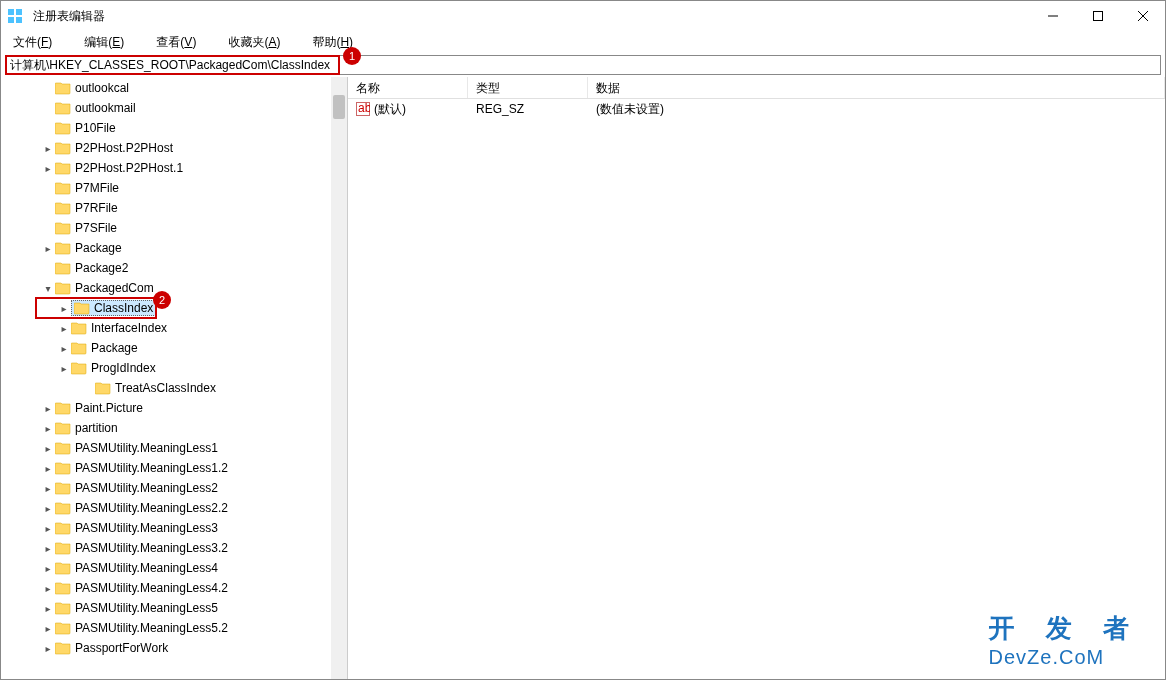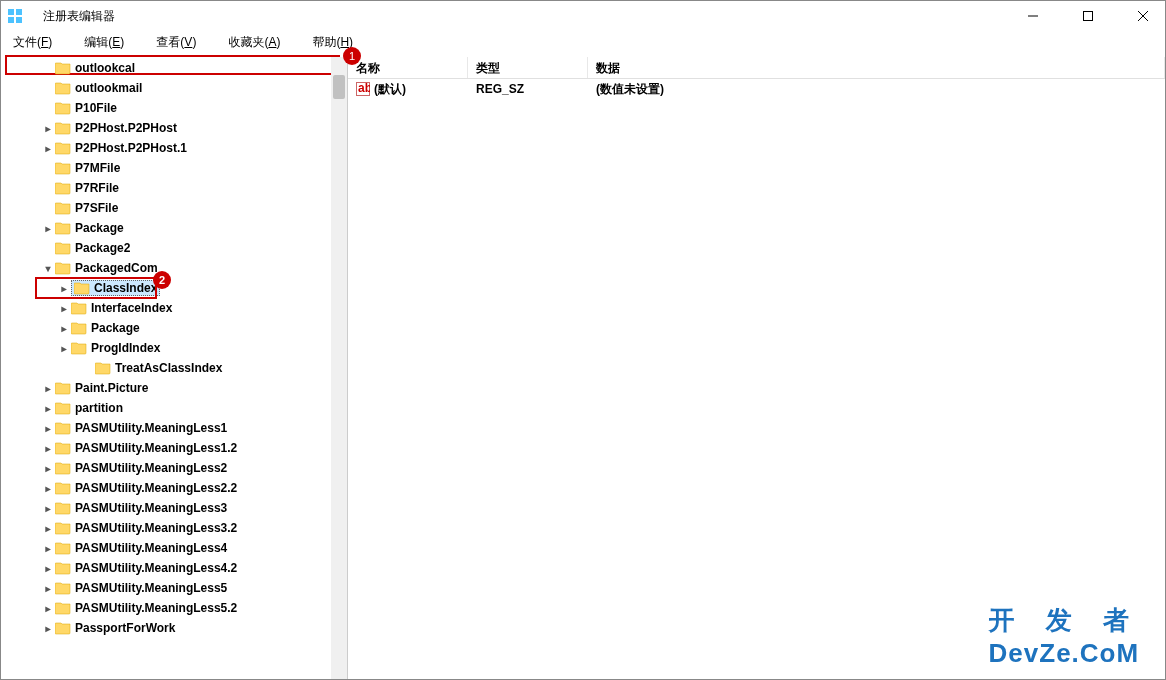--- a/index.html
+++ b/index.html
@@ -1,29 +1,29 @@
 <!DOCTYPE html>
 <html><head>
 <meta charset="utf-8">
 <style>
 * { box-sizing: border-box; margin: 0; padding: 0; font-family: "Microsoft YaHei", "Segoe UI", sans-serif; font-size: 12px; }
 html, body { width: 1166px; height: 680px; background: #fff; overflow: hidden; }
 .window { width: 100%; height: 100%; display: flex; flex-direction: column; border: 1px solid #888; position: relative; }
-.titlebar { height: 30px; display: flex; align-items: center; background: #fff; gap: 10px; }
+.titlebar { height: 30px; display: flex; align-items: center; background: #fff; }
 .titlebar .icon { width: 16px; height: 16px; margin: 0 6px; }
 .titlebar .title { flex: 0 0 auto; padding-left: 4px; }
 .titlebar .spacer { flex: 1; }
 .winctl { width: 45px; height: 30px; display: flex; align-items: center; justify-content: center; }
 .menubar { height: 22px; display: flex; align-items: center; padding: 0 4px; gap: 16px; background: #fff; }
 .menuitem { padding: 2px 8px; }
 .menuitem u { text-decoration: underline; }
 .addressbar-wrap { position: relative; padding: 2px 4px; }
 .addressbar { width: 100%; height: 20px; border: 1px solid #888; padding: 0 4px; font-size: 12px; }
 .annot-box-1 { position: absolute; left: 4px; top: 2px; width: 335px; height: 20px; border: 2px solid #c00; pointer-events: none; }
-.main { flex: 1; display: flex; min-height: 0; font-weight: bold; }
+.main { flex: 1; display: flex; min-height: 0; }
 .tree-pane { width: 347px; border-right: 1px solid #ccc; overflow-y: auto; overflow-x: hidden; position: relative; padding-top: 1px; }
 .tree-pane .scrollbar-track { position: absolute; right: 0; top: 0; width: 16px; height: 100%; background: #f0f0f0; }
 .tree-pane .scrollbar-thumb { position: absolute; left: 2px; width: 12px; background: #c1c1c1; border-radius: 2px; }
 .tree-row { display: flex; align-items: center; height: 20px; white-space: nowrap; }
 .tree-row .chev { width: 14px; text-align: center; color: #555; font-size: 10px; }
 .tree-row .chev.blank { visibility: hidden; }
 .tree-row .folder { width: 16px; height: 14px; margin-right: 4px; }
 .tree-row .label { }
 .tree-row.selected .label-wrap { background: #cce8ff; border: 1px dotted #666; padding: 0 2px; }
 .tree-row .label-wrap { display: flex; align-items: center; }
@@ -34,21 +34,21 @@
 .list-header .col { padding: 3px 8px; border-right: 1px solid #e8e8e8; }
 .list-body { flex: 1; position: relative; }
 .list-row { display: flex; height: 20px; align-items: center; }
 .list-row .cell { padding: 0 8px; display: flex; align-items: center; }
 .col-name { width: 120px; }
 .col-type { width: 120px; }
 .col-data { flex: 1; }
 .sz-icon { width: 14px; height: 14px; margin-right: 4px; }
 .watermark { position: absolute; right: 24px; bottom: 10px; pointer-events: none; font-family: Arial, sans-serif; }
 .watermark .line1 { font-size: 26px; color: #1e73be; letter-spacing: 12px; font-weight: bold; }
-.watermark .line2 { font-size: 26px; color: #1e73be; font-weight: bold; letter-spacing: 1px; }
+.watermark .line2 { font-size: 20px; color: #1e73be; font-weight: normal; letter-spacing: 1px; }
 svg { display: block; }
 </style>
 </head>
 <body>
 
 <div class="window">
   <div class="titlebar">
     <span class="icon">
       <svg viewBox="0 0 16 16">
           <rect x="1" y="1" width="6" height="6" fill="#4cc2ff"></rect>
@@ -79,20 +79,21 @@
 
   <div class="menubar">
     <div class="menuitem"><span>文件</span>(<u>F</u>)</div>
     <div class="menuitem"><span>编辑</span>(<u>E</u>)</div>
     <div class="menuitem"><span>查看</span>(<u>V</u>)</div>
     <div class="menuitem"><span>收藏夹</span>(<u>A</u>)</div>
     <div class="menuitem"><span>帮助</span>(<u>H</u>)</div>
   </div>
 
   <div class="addressbar-wrap">
+    <input class="addressbar" value="计算机\HKEY_CLASSES_ROOT\PackagedCom\ClassIndex" style="">
     <div class="annot-box-1"></div>
     <div class="callout" style="left:342px; top:-6px;">1</div>
   </div>
 
   <div class="main">
     <div class="tree-pane" id="tree-pane">
 
       <div class="tree-row" style="padding-left: 40px;">
           <span class="chev blank">▸</span>
           <span class="label-wrap">

